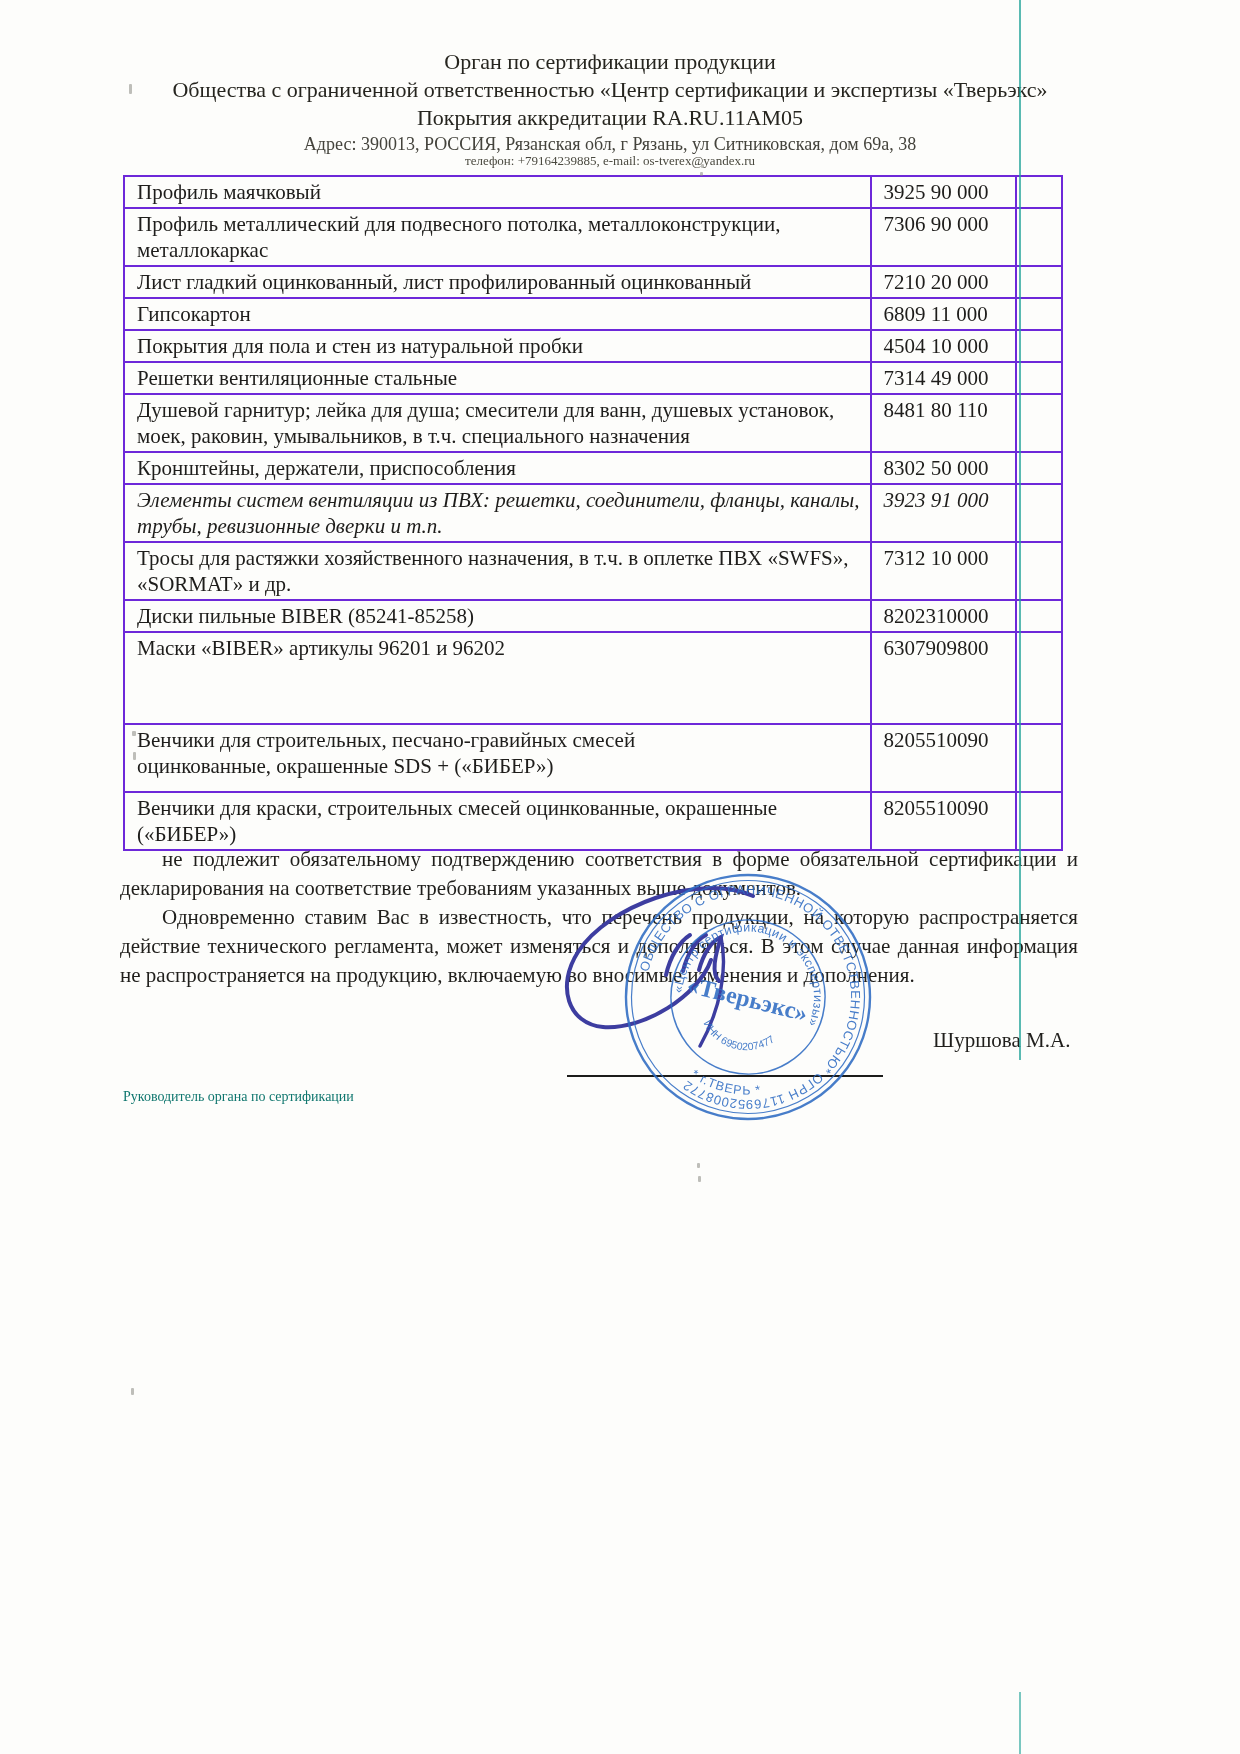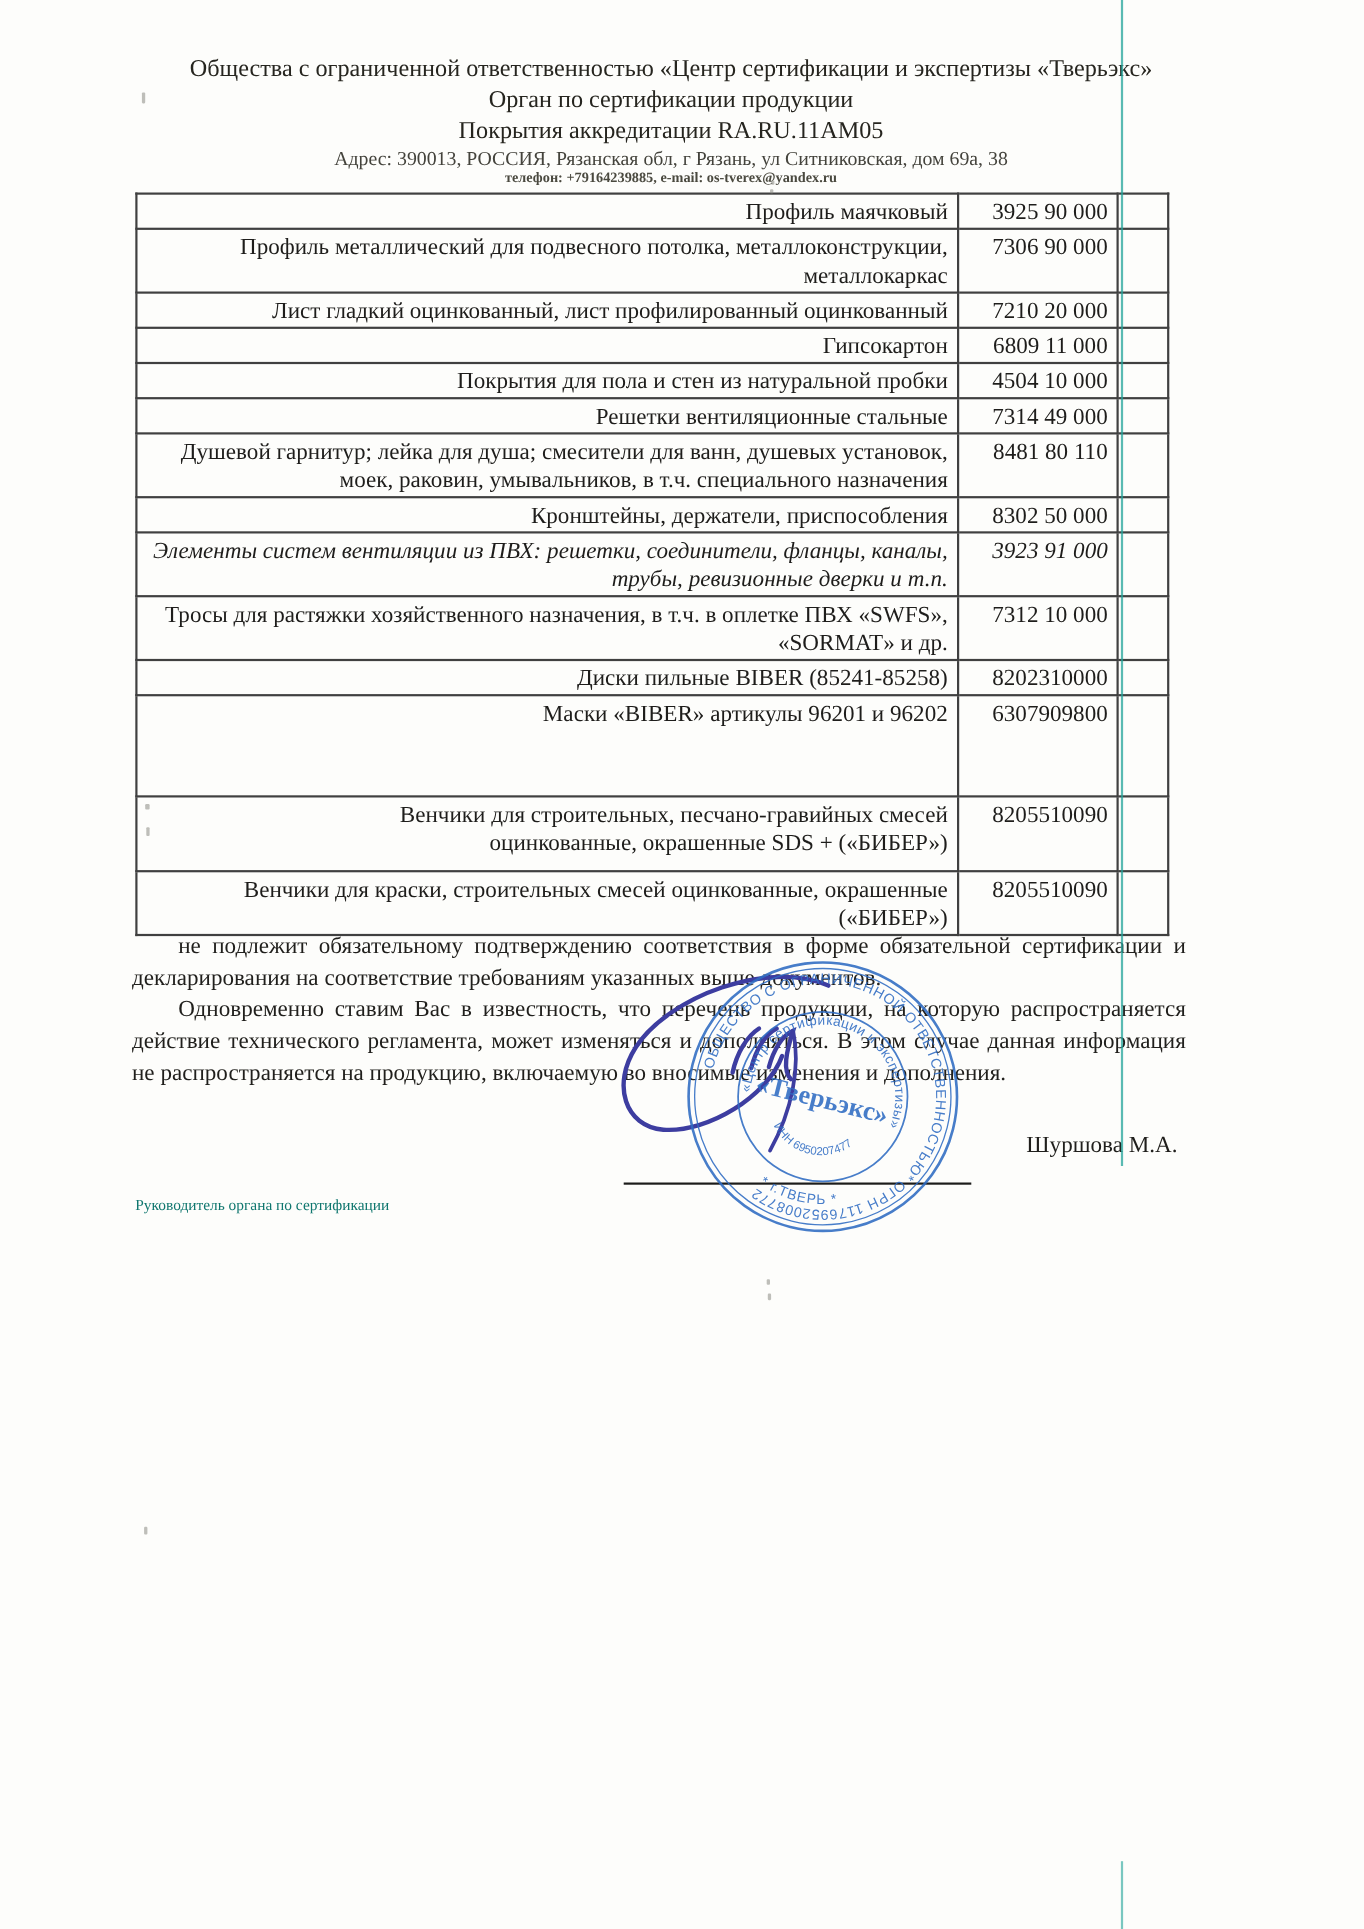--- a/index.html
+++ b/index.html
@@ -13,32 +13,31 @@
     font-family:"Liberation Serif","DejaVu Serif",serif;
     color:#1e1d1b;
   }
   
   .header{
     position:absolute;left:20px;top:48px;width:1180px;
     text-align:center;
   }
   .header .h-line{font-size:22px;line-height:28px;color:#26251f;}
   .header .h-sub{font-size:18px;line-height:18px;color:#44433c;margin-top:3px;}
-  .header .h-sub2{font-size:13px;line-height:16px;color:#4a493f;font-weight:bold;}
+  .header .h-sub2{font-size:13px;line-height:16px;color:#4a493f;}
   
   table.doc-table{
     position:absolute;left:123px;top:175px;width:940px;
     border-collapse:collapse;
     font-size:21px;line-height:26px;
   }
   table.doc-table td{
-    border:2px solid #404040;
+    border:2px solid #6d28d9;
     vertical-align:top;
     padding:2px 8px 2px 12px;
-    text-align:right;
   }
   td.product{width:770px;white-space:pre-line;}
   td.code{width:125px;padding-left:9px;white-space:nowrap;}
   td.tail{width:26px;padding:0;}
   tr.h28 td{height:24px;}
   tr.h54 td{height:50px;}
   tr.h50 td{height:46px;font-style:italic;}
   tr.h56 td{height:52px;}
   tr.h72 td{height:86px;}
   tr.h66 td{height:62px;}
@@ -66,22 +65,22 @@
   .sp6{left:700px;top:172px;width:3px;height:4px;}
   .sp7{left:697px;top:1163px;width:3px;height:5px;}
   .sp8{left:698px;top:1176px;width:3px;height:6px;}
 </style>
 </head>
 <body>
 
 <div class="page">
 
   <div class="header">
+    <div class="h-line">Орган по сертификации продукции</div>
     <div class="h-line">Общества с ограниченной ответственностью «Центр сертификации и экспертизы «Тверьэкс»</div>
-    <div class="h-line">Орган по сертификации продукции</div>
     <div class="h-line">Покрытия аккредитации RA.RU.11АМ05</div>
     <div class="h-sub">Адрес: 390013, РОССИЯ, Рязанская обл, г Рязань, ул Ситниковская, дом 69а, 38</div>
     <div class="h-sub2">телефон: +79164239885, e-mail: os-tverex@yandex.ru</div>
   </div>
 
   <table class="doc-table">
     <tbody>
       <tr class="h28">
         <td class="product">Профиль маячковый</td>
         <td class="code">3925 90 000</td>

